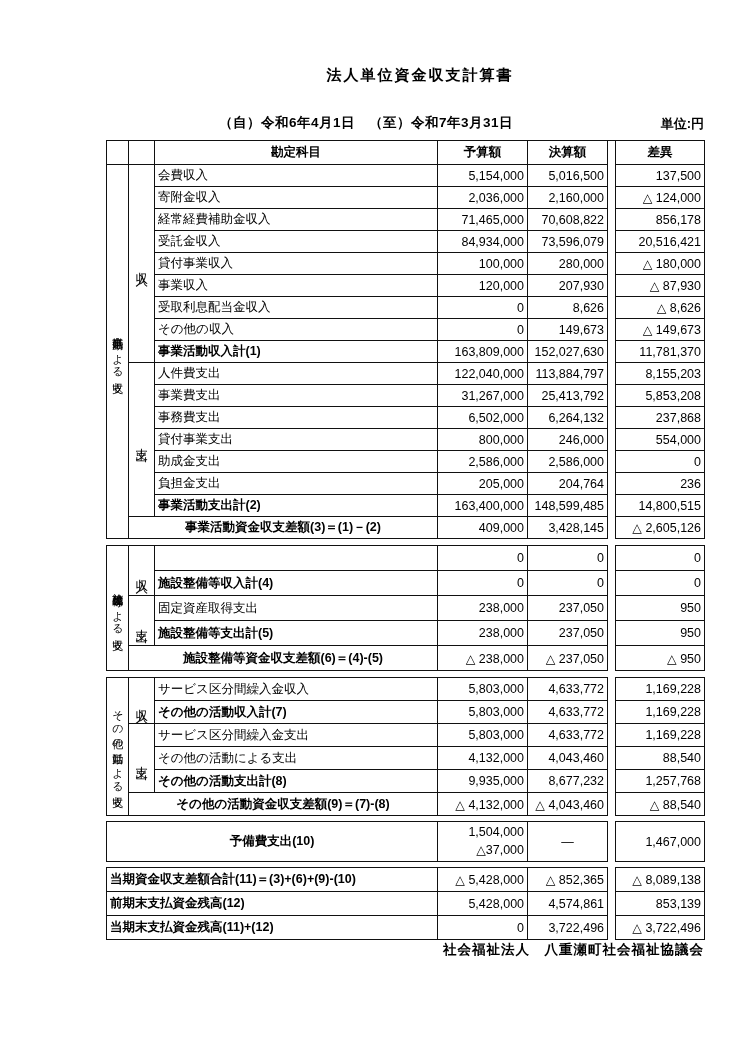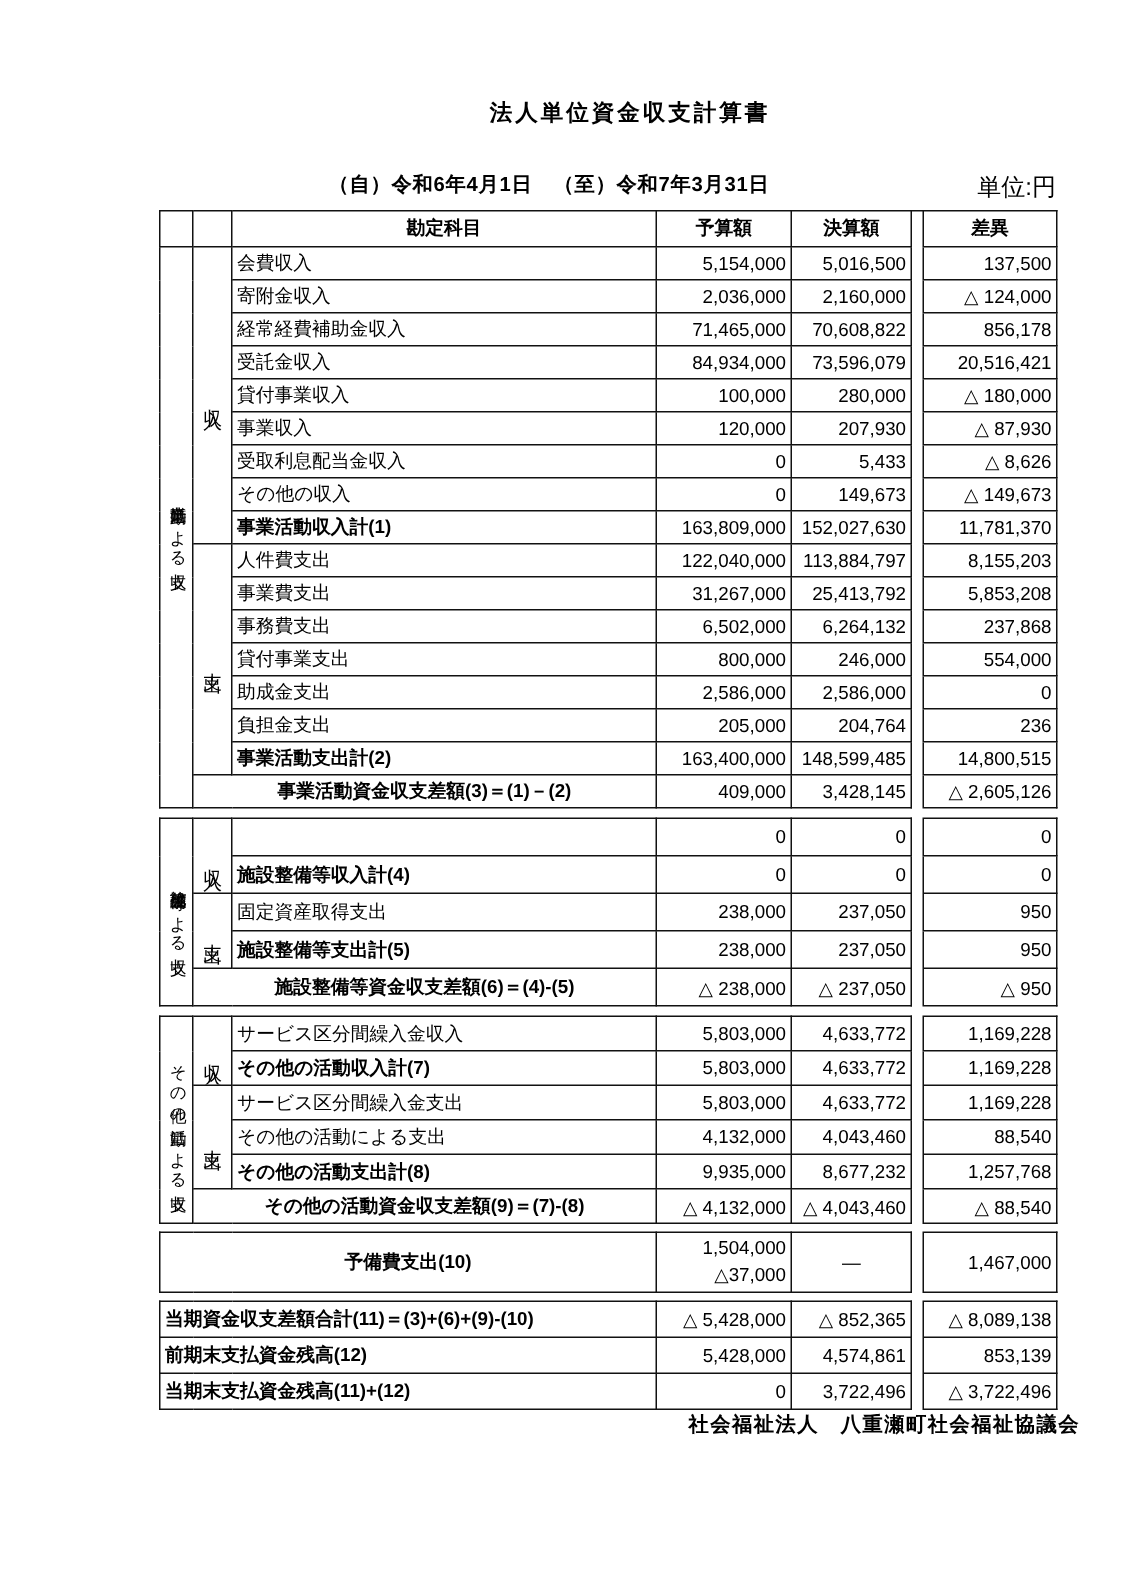--- a/index.html
+++ b/index.html
@@ -3,21 +3,21 @@
 <meta charset="utf-8">
 <style>
   html,body{margin:0;padding:0;background:#fff;}
   .page{position:relative;width:752px;height:1064px;background:#ffffff;overflow:hidden;
         font-family:"Liberation Sans","DejaVu Sans",sans-serif;color:#000;margin-left:44px;}
   .title{position:absolute;top:66px;left:0;width:752px;text-align:center;
          font-size:15px;font-weight:bold;letter-spacing:2px;}
   .period{position:absolute;top:114px;left:62px;width:520px;text-align:center;
           font-size:13.5px;font-weight:bold;letter-spacing:0.5px;}
   .unit{position:absolute;top:115px;left:62px;width:598px;text-align:right;
-        font-size:16px;font-weight:normal;}
+        font-size:13px;font-weight:bold;}
   table.blk{position:absolute;left:62px;width:598px;border-collapse:collapse;
             table-layout:fixed;}
   .blk td{border:1px solid #111;font-size:12.5px;padding:0 3px;overflow:hidden;
           white-space:nowrap;vertical-align:middle;}
   #blkA tr{height:22px;}
   #blkA tr.hdr{height:24px;}
   #blkB tr{height:25px;}
   #blkC tr{height:23px;}
   #blkD tr{height:40px;}
   #blkE tr{height:24px;}
@@ -30,21 +30,21 @@
   .grplab{padding:0;text-align:center;}
   .grplab .vt{font-size:12.5px;letter-spacing:2px;}
   .lab{text-align:left;}
   .num{text-align:right;}
   .ctr{text-align:center;}
   .tlab{text-align:left;font-weight:bold;}
   .blab{text-align:center;font-weight:bold;}
   .botlab{text-align:left;font-weight:bold;}
   .reslab{text-align:center;font-weight:bold;}
   .stack{line-height:1.4;text-align:right;}
-  .footer{position:absolute;top:941px;left:16px;width:660px;text-align:right;
+  .footer{position:absolute;top:941px;left:0;width:660px;text-align:right;
           font-size:13.5px;font-weight:bold;letter-spacing:1px;}
 </style>
 </head>
 <body>
 
 <div class="page">
 
   <div class="title">法人単位資金収支計算書</div>
   <div class="period">（自）令和6年4月1日　（至）令和7年3月31日</div>
   <div class="unit">単位:円</div>
@@ -113,21 +113,21 @@
     <tr>
       <td class="lab">事業収入</td>
       <td class="num">120,000</td>
       <td class="num">207,930</td>
       <td class="sp"></td>
       <td class="num">△ 87,930</td>
     </tr>
     <tr>
       <td class="lab">受取利息配当金収入</td>
       <td class="num">0</td>
-      <td class="num">5,433</td>
+      <td class="num">8,626</td>
       <td class="sp"></td>
       <td class="num">△ 8,626</td>
     </tr>
     <tr>
       <td class="lab">その他の収入</td>
       <td class="num">0</td>
       <td class="num">149,673</td>
       <td class="sp"></td>
       <td class="num">△ 149,673</td>
     </tr>

